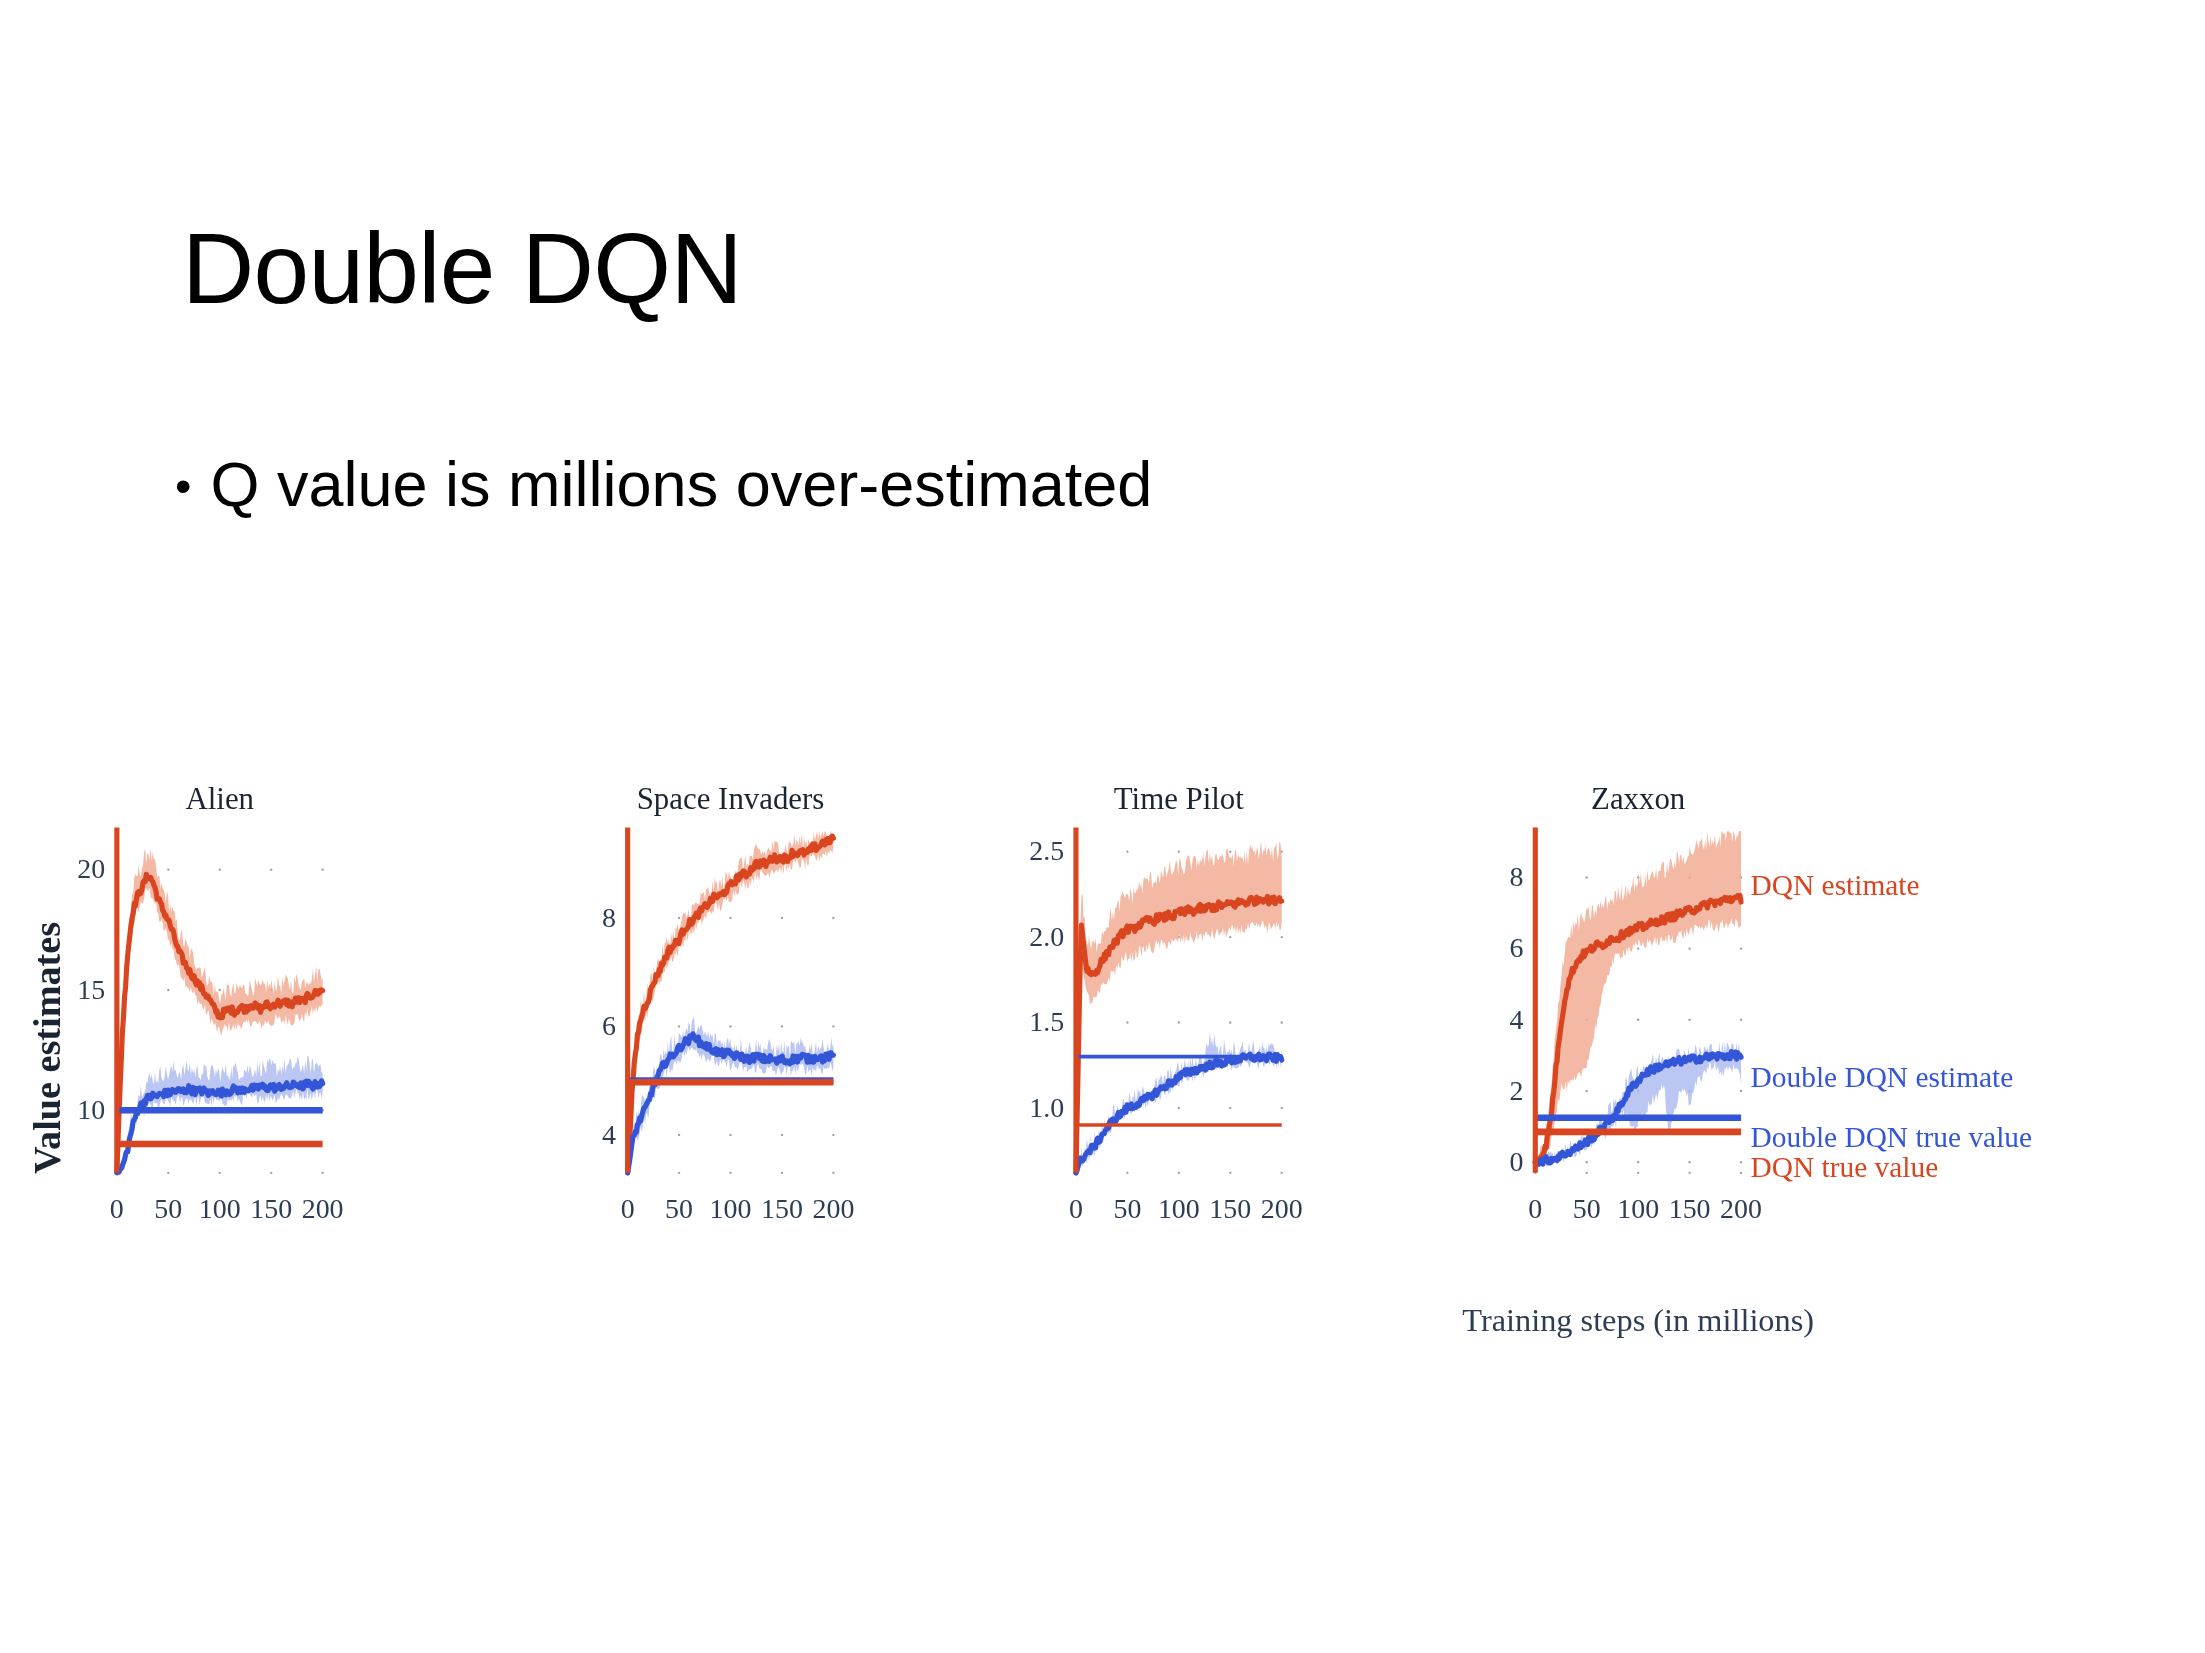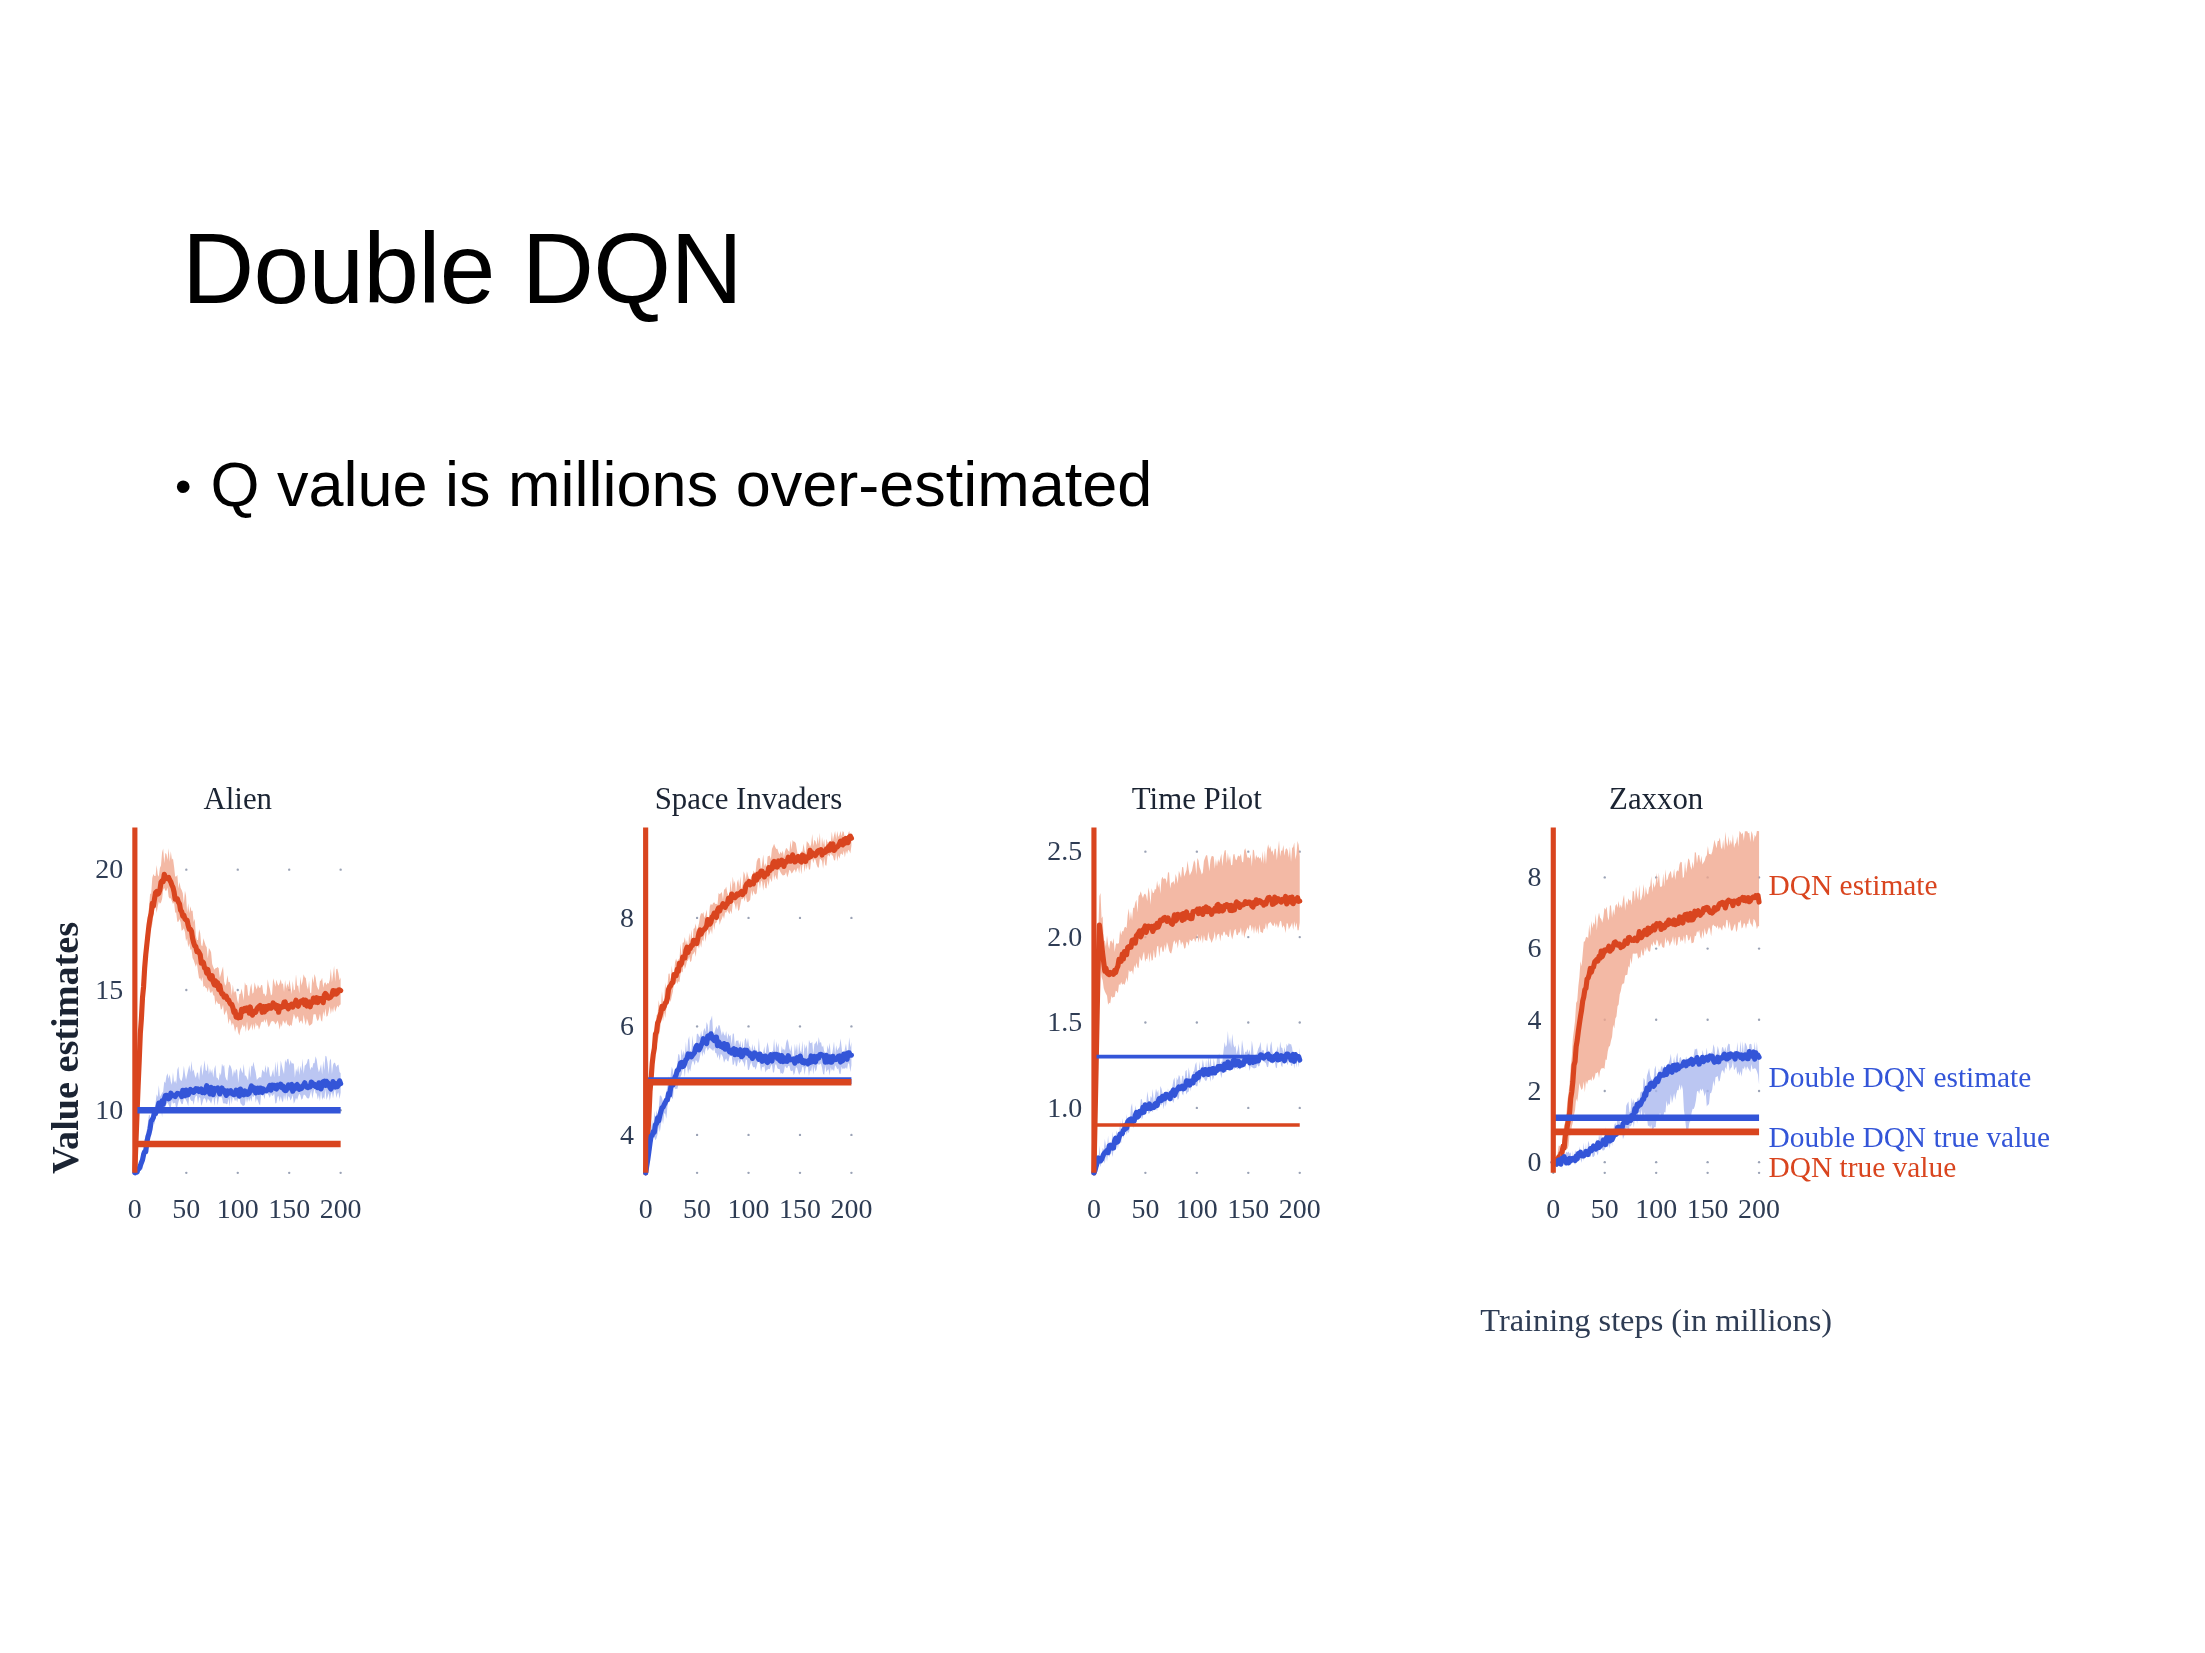--- a/index.html
+++ b/index.html
@@ -48,21 +48,21 @@
   #bullet-text {
     font-family: "Liberation Sans", sans-serif;
     font-size: 63px;
     font-weight: 400;
     color: #000000;
   }
 
   
   #figure {
     position: absolute;
-    left: 43px;
+    left: 25px;
     top: 750px;
     width: 2146px;
     height: 662px;
   }
   #figure svg { display: block; }
 </style>
 </head>
 <body>
 
 <div id="slide-title">Double DQN</div>

